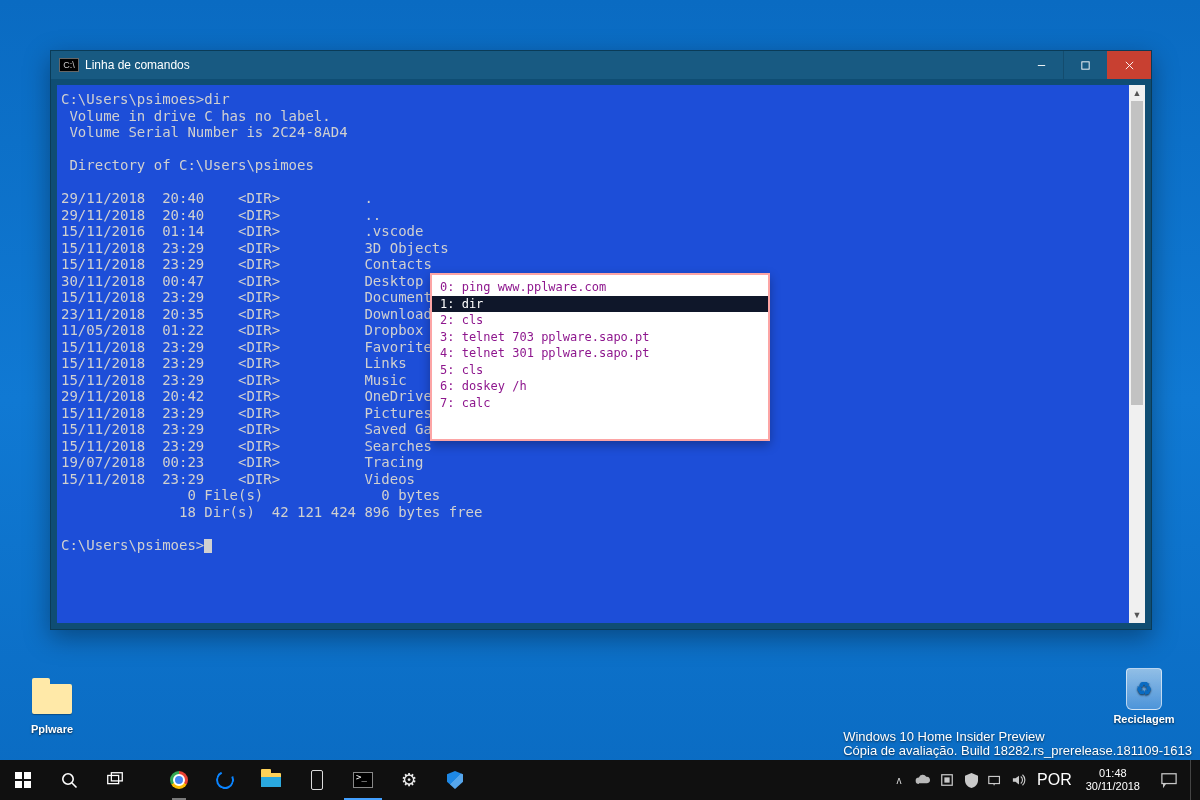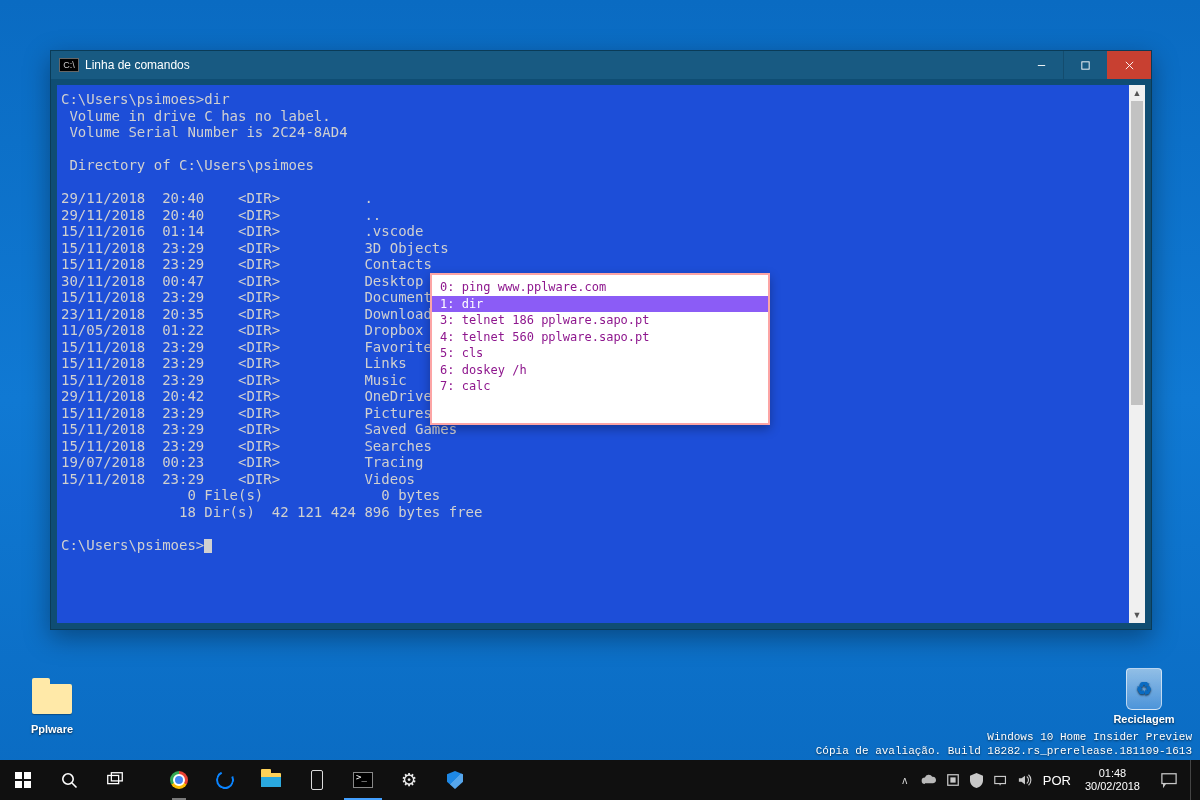--- a/index.html
+++ b/index.html
@@ -147,21 +147,21 @@
     line-height: 16.5px;
     padding: 4px 0 28px;
     box-shadow: 0 4px 10px rgba(0,0,0,.3);
   }
   .history-row {
     padding: 0 8px;
     color: #8e178e;
     white-space: pre;
   }
   .history-row.sel {
-    background: #8b5cf6;
+    background: #0f172a;
     color: #fff;
   }
 
   
   .taskbar {
     position: absolute;
     left: 0; right: 0; bottom: 0;
     height: 40px;
     background: #101010;
     display: flex;
@@ -181,40 +181,39 @@
   .tb-item.open::after {
     content: ""; position: absolute; left: 16px; right: 16px; bottom: 0;
     height: 2px; background: #7a7a7a;
   }
   .tb-item svg { width: 20px; height: 20px; }
   .tb-spacer { flex: 1; }
 
   .watermark {
     position: absolute;
     right: 8px; bottom: 42px;
-    color: #fff; text-align: right;
-    font-size: 11px; line-height: 14px;
+    color: #fff; 
+    font-size: 13px; line-height: 14px;
     text-shadow: 0 1px 2px rgba(0,0,0,.6);
-    font-family: Liberation Mono, monospace;
   }
 
   .systray {
     display: flex; align-items: center;
     padding: 0 4px 0 0;
     gap: 0;
   }
   .tray-icon {
     width: 24px; height: 40px;
     display: flex; align-items: center; justify-content: center;
     font-size: 14px;
   }
   .tray-lang {
     padding: 0 6px;
     display: flex; align-items: center;
-    font-size: 13px;
+    font-size: 16px;
   }
   .tray-clock {
     padding: 0 8px;
     text-align: center;
     display: flex; flex-direction: column; justify-content: flex-end;
     font-size: 11px; line-height: 13px;
   }
   .tray-notif {
     width: 42px;
     display: flex; align-items: center; justify-content: center;
@@ -318,22 +317,23 @@
         <div class="sb-thumb"></div>
       </div>
       <div class="sb-btn">▼</div>
     </div>
   </div>
 </div>
 
 <div class="history-popup" id="history-popup">
     <div class="history-row">0: ping www.pplware.com</div>
     <div class="history-row sel">1: dir</div>
-    <div class="history-row">3: telnet 186 pplware.sapo.pt</div>
-    <div class="history-row">4: telnet 560 pplware.sapo.pt</div>
+    <div class="history-row">2: cls</div>
+    <div class="history-row">3: telnet 703 pplware.sapo.pt</div>
+    <div class="history-row">4: telnet 301 pplware.sapo.pt</div>
     <div class="history-row">5: cls</div>
     <div class="history-row">6: doskey /h</div>
     <div class="history-row">7: calc</div>
   </div>
 
 <div class="taskbar">
   <div class="tb-item">
     <svg viewBox="0 0 20 20">
         <g fill="#fff">
           <rect x="2" y="2" width="7" height="7"></rect>
@@ -409,21 +409,21 @@
           <path d="M2 6h3l4-3v10l-4-3H2z" fill="#c9c9c9" stroke="none"></path>
           <path d="M11 4a5 5 0 010 8"></path>
           <path d="M13 2a8 8 0 010 12"></path>
         </svg>
     </div>
     <div class="tray-lang">
         <span>POR</span>
       </div>
     <div class="tray-clock">
       <div>01:48</div>
-      <div>30/02/2018</div>
+      <div>30/11/2018</div>
     </div>
     <div class="tray-notif">
       <svg viewBox="0 0 20 18" width="18" height="16" fill="none" stroke="#c9c9c9" stroke-width="1.4">
           <rect x="2" y="2" width="16" height="11"></rect>
           <path d="M6 13l-2 3v-3"></path>
         </svg>
     </div>
     <div style="width:6px;border-left:1px solid #444;height:40px"></div>
   </div>
 </div>

